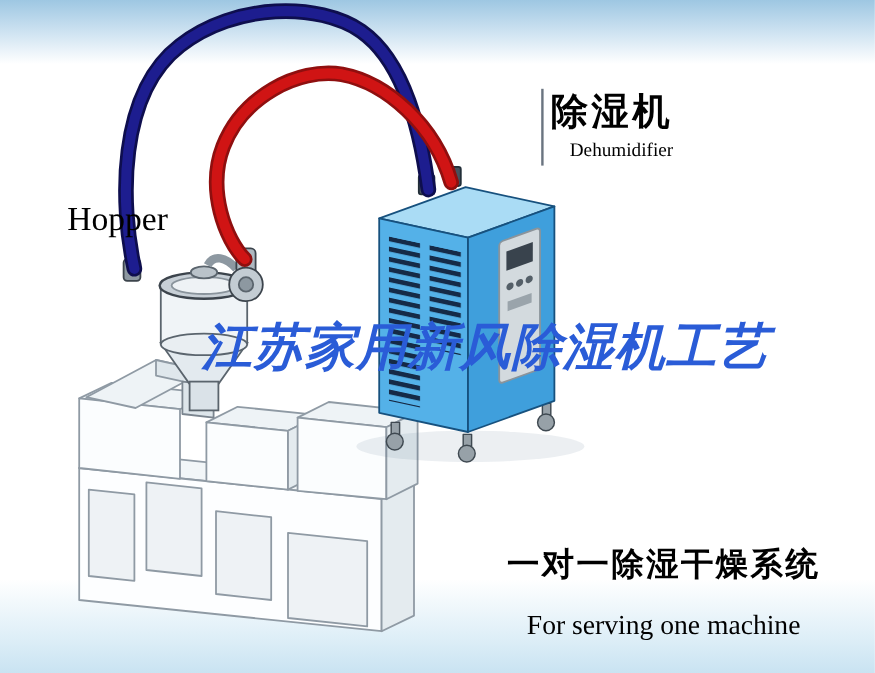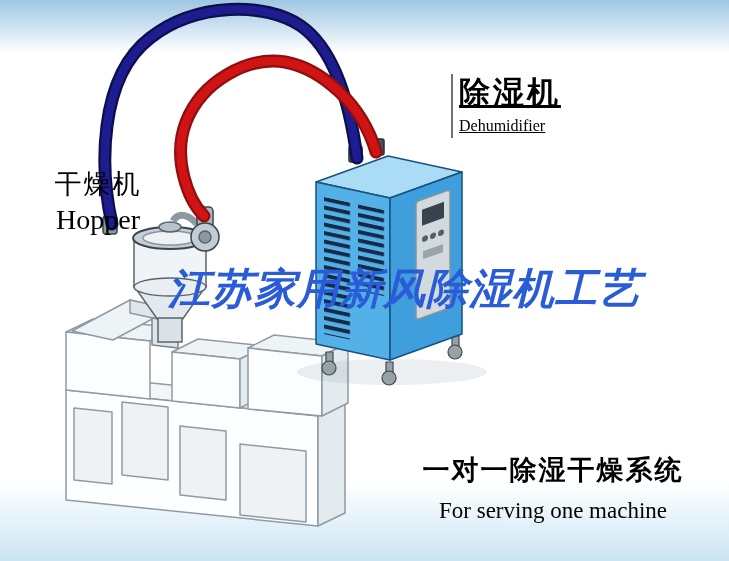--- a/index.html
+++ b/index.html
@@ -6,29 +6,29 @@
   .stage{
     position:relative;width:729px;height:561px;overflow:hidden;
     background:linear-gradient(180deg,#9ec7e2 0%,#c6deef 4%,#ffffff 9.5%,#ffffff 86%,#ddeef7 95%,#c9e3f2 100%);
     font-family:"Liberation Serif",serif;
   }
   .stage svg{position:absolute;left:0;top:0;}
   .overlay{position:absolute;z-index:5;color:#000;}
   .hopper-label{left:32px;top:166px;width:132px;text-align:center;}
   .hopper-label .cn{font-size:27px;letter-spacing:2px;}
   .hopper-label .en{font-size:28px;margin-top:2px;}
-  .dehum-label{left:459px;top:72px;text-align:left;text-decoration:underline;}
+  .dehum-label{left:459px;top:72px;text-align:right;}
   .dehum-label .cn{font-size:31px;font-weight:600;letter-spacing:3px;}
   .dehum-label .en{font-size:16px;margin-top:3px;}
   .label-divider{position:absolute;z-index:5;left:451px;top:74px;width:2px;height:64px;background:#6a7480;}
   .watermark{left:0;top:261px;width:729px;text-align:center;
     font-size:42px;font-weight:700;font-style:italic;letter-spacing:1px;margin-left:40px;}
   .caption{left:400px;top:452px;width:306px;text-align:center;}
   .caption .cn{font-size:27px;font-weight:700;letter-spacing:2px;}
-  .caption .en{font-size:23px;margin-top:10px;}
+  .caption .en{font-size:23px;margin-top:20px;}
 </style>
 </head>
 <body>
 
 <div class="stage">
 
   <svg width="729" height="561" viewBox="0 0 729 561">
     <defs>
       <pattern id="ventPattern" x="324" y="127" width="34" height="8.5" patternUnits="userSpaceOnUse">
         <rect x="0" y="0" width="26" height="4" fill="#152a47"></rect>
@@ -112,21 +112,20 @@
 
     <g fill="none" stroke-linecap="round">
       <path d="M112,224 C100,170 98,78 150,38 C196,2 266,2 301,26 C338,52 351,112 357,158" stroke-width="13" stroke="#0e0e4e"></path>
       <path d="M112,224 C100,170 98,78 150,38 C196,2 266,2 301,26 C338,52 351,112 357,158" stroke-width="8.5" stroke="#1d1d8f"></path>
       <path d="M204,216 C188,200 172,158 186,122 C202,81 248,56 285,62 C322,69 362,104 376,152" stroke-width="13" stroke="#8f0f0f"></path>
       <path d="M204,216 C188,200 172,158 186,122 C202,81 248,56 285,62 C322,69 362,104 376,152" stroke-width="8.5" stroke="#d01414"></path>
     </g>
   </svg>
 
   <div class="overlay hopper-label">
-    <div class="cn">干燥机</div>
     <div class="en">Hopper</div>
   </div>
 
   <div class="label-divider"></div>
   <div class="overlay dehum-label">
     <div class="cn">除湿机</div>
     <div class="en">Dehumidifier</div>
   </div>
 
   <div class="overlay watermark" style="color: rgb(42, 92, 215);">江苏家用新风除湿机工艺</div>

